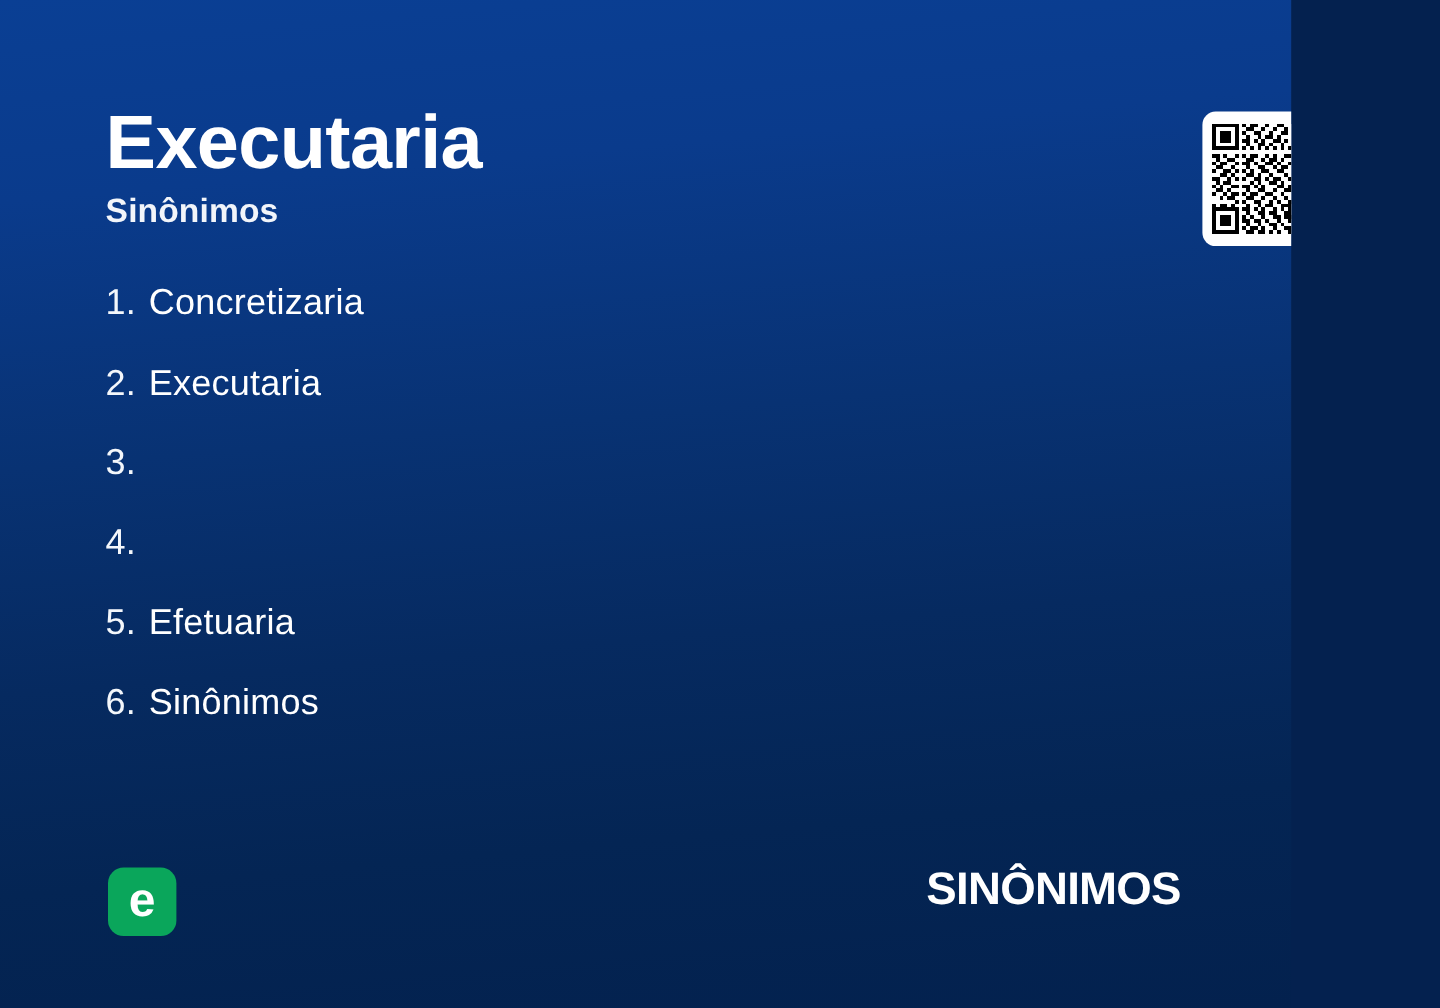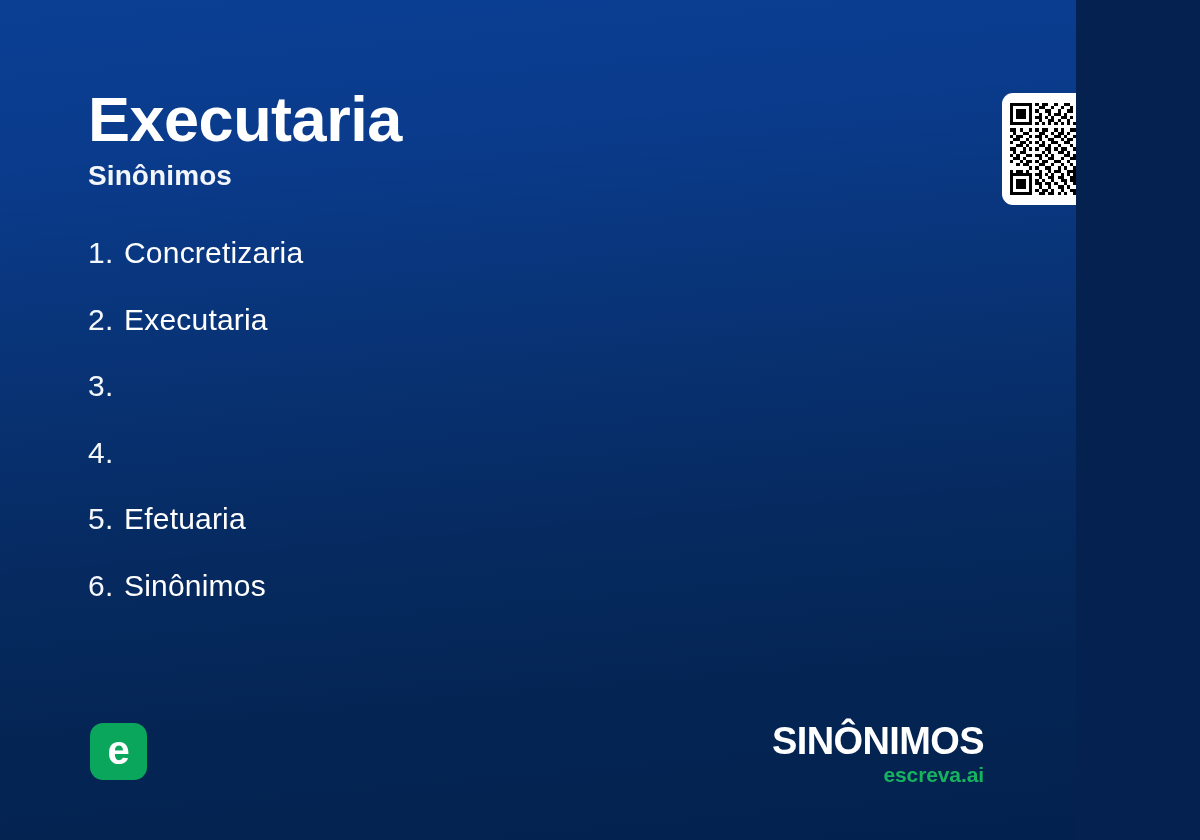--- a/index.html
+++ b/index.html
@@ -424,16 +424,15 @@
       <span class="syn-word">Sinônimos</span>
     </li>
   </ol>
 
   <div class="brand-badge">
     <span class="brand-badge-letter">e</span>
   </div>
 
   <div class="brand-logo">
     <span class="brand-logo-main">SINÔNIMOS</span>
-    <span class="brand-logo-sub">escreva.ai</span>
   </div>
 
 </div>
 
 </body></html>

